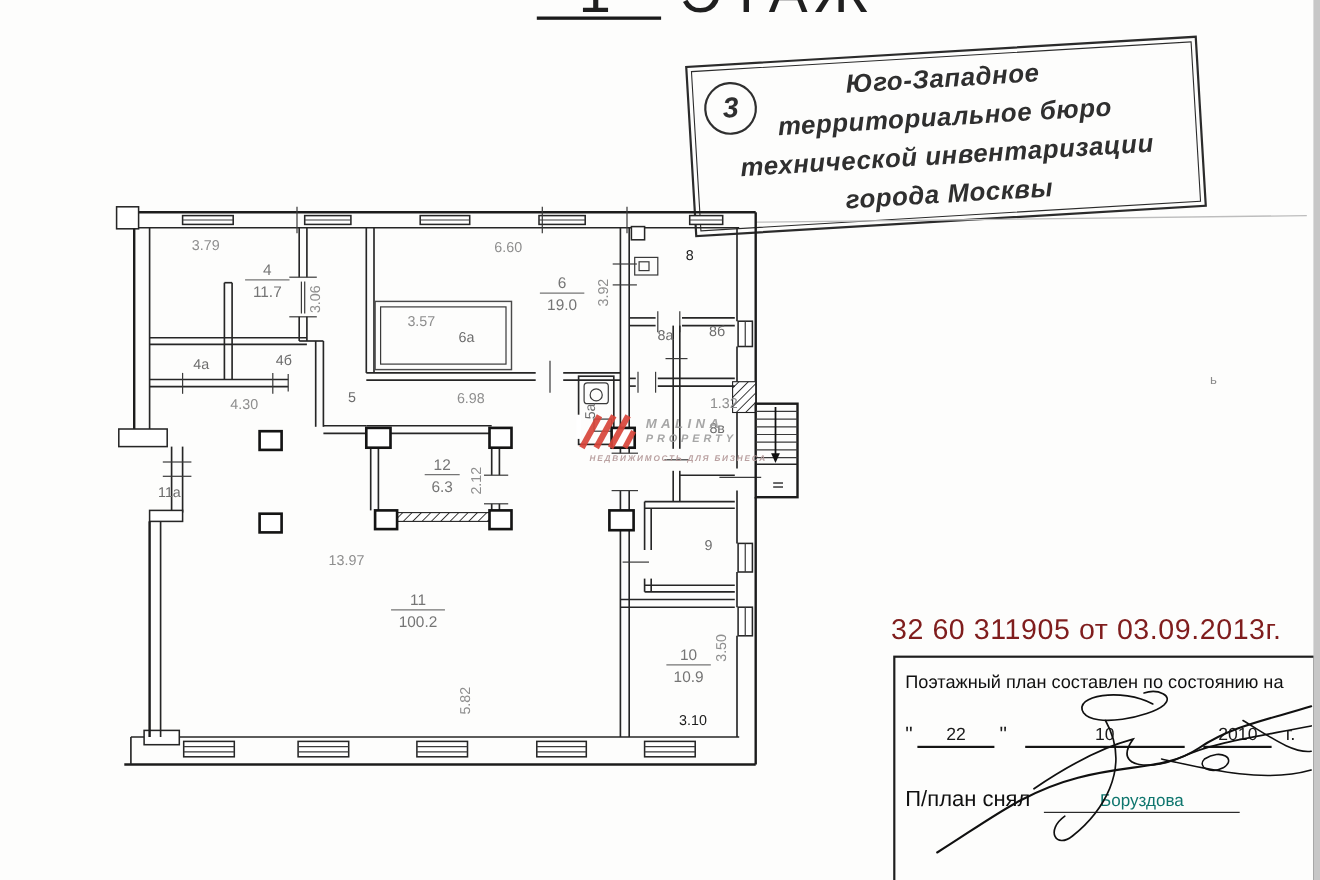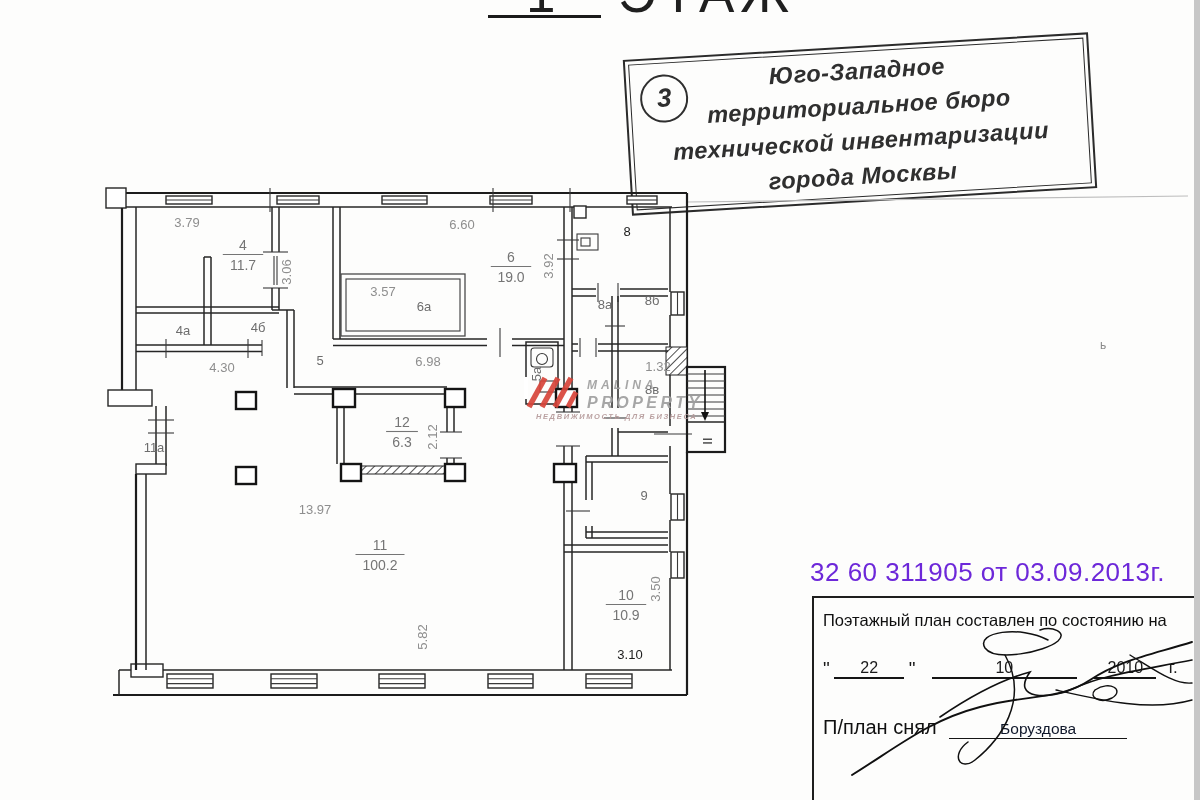--- a/index.html
+++ b/index.html
@@ -26,46 +26,46 @@
     text-align:center;font-weight:bold;font-style:italic;color:#2f2f2f;
     font-size:23.5px;line-height:35px;letter-spacing:.5px;
   }
   .stamp-circle{
     position:absolute;left:13px;top:15px;width:44px;height:44px;border:2.5px solid #2f2f2f;
     border-radius:50%;text-align:center;line-height:42px;font-size:26px;font-weight:bold;
     font-style:italic;color:#2f2f2f;
   }
   
   .doc-number{
-    position:absolute;left:810px;top:557px;font-size:26px;letter-spacing:.5px;color:#6d28d9;
+    position:absolute;left:810px;top:557px;font-size:26px;letter-spacing:.5px;color:#7f1d1d;
     white-space:nowrap;
   }
   
   .fbox{
     position:absolute;left:812px;top:596px;width:380px;height:230px;
     border:2.5px solid #1e1e1e;background:transparent;font-family:"Liberation Sans",sans-serif;
   }
   .fbox .statement{position:absolute;left:9px;top:13px;font-size:16.5px;color:#101010;white-space:nowrap;text-align:right;}
   .fbox .daterow{position:absolute;left:9px;top:60px;width:364px;font-size:16px;color:#1b1b1b;white-space:nowrap;}
   .fbox .daterow .q{font-size:19px;vertical-align:top;}
   .seg{display:inline-block;border-bottom:2px solid #151515;text-align:center;font-size:16px;color:#1b1b1b;}
   .seg.d1{width:70px;}
   .seg.d2{width:145px;margin-left:12px;}
   .seg.d3{width:62px;margin-left:13px;}
   .fbox .gsuf{margin-left:8px;font-size:17px;}
   .fbox .sigrow{position:absolute;left:9px;white-space:nowrap;color:#101010;}
   .fbox .sigrow .lbl{font-size:20px;}
-  .fbox .nameseg{display:inline-block;border-bottom:1.8px solid #151515;width:178px;text-align:center;font-size:15.5px;color:#0f172a;margin-left:8px;vertical-align:baseline;}
+  .fbox .nameseg{display:inline-block;border-bottom:1.8px solid #151515;width:178px;text-align:center;font-size:15.5px;color:#0f766e;margin-left:8px;vertical-align:baseline;}
   .row-surveyor{top:118px;}
   .row-checker{top:166px;}
   
   .watermark{position:absolute;left:524px;top:372px;width:160px;height:52px;z-index:30;opacity:.92;font-style:italic;}
   .wm-line{position:absolute;font-weight:bold;color:#9f9f9f;white-space:nowrap;}
   .wm-1{left:63px;top:6px;font-size:12px;letter-spacing:4px;}
-  .wm-2{left:63px;top:22px;font-size:16px;letter-spacing:3.5px;}
+  .wm-2{left:63px;top:22px;font-size:10px;letter-spacing:3.5px;}
   .wm-tag{position:absolute;left:0px;top:40px;font-size:7.5px;letter-spacing:1.6px;color:#b59a9a;font-weight:bold;white-space:nowrap;margin-left:12px;}
   
   .edge-strip{position:absolute;right:0;top:0;width:6px;height:800px;background:#c7c7c7;z-index:40;}
   .scan-artifact{position:absolute;left:1100px;top:338px;font-size:12px;color:#8a8a8a;}
   
   svg.overlay{position:absolute;left:0;top:0;z-index:20;pointer-events:none;}
   .k2{stroke:#1c1c1c;stroke-width:2.2;fill:none;}
   .k{stroke:#262626;stroke-width:1.5;fill:none;}
   .t{stroke:#3a3a3a;stroke-width:1.1;fill:none;}
   .soft{stroke:#4a4a4a;stroke-width:1.3;fill:none;}

